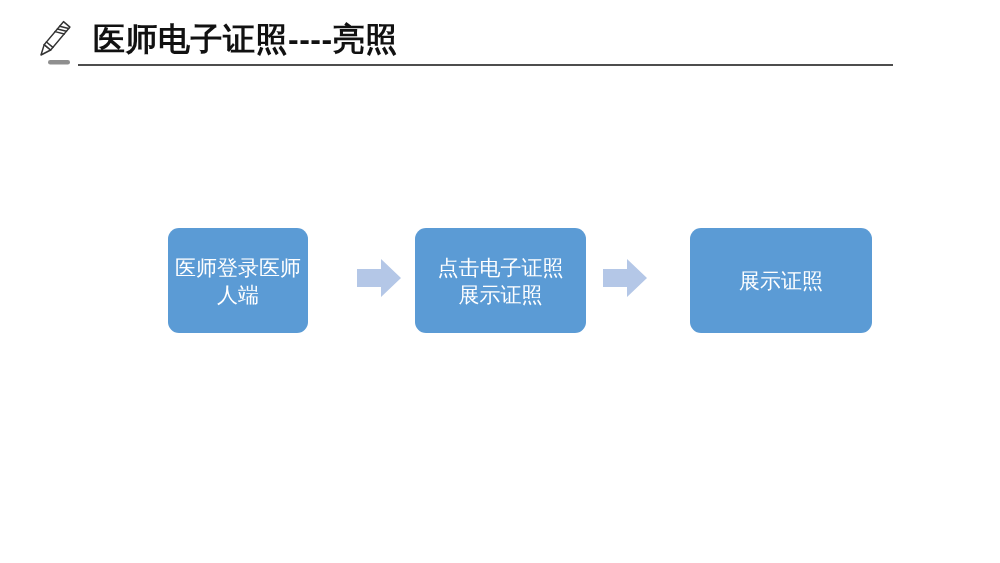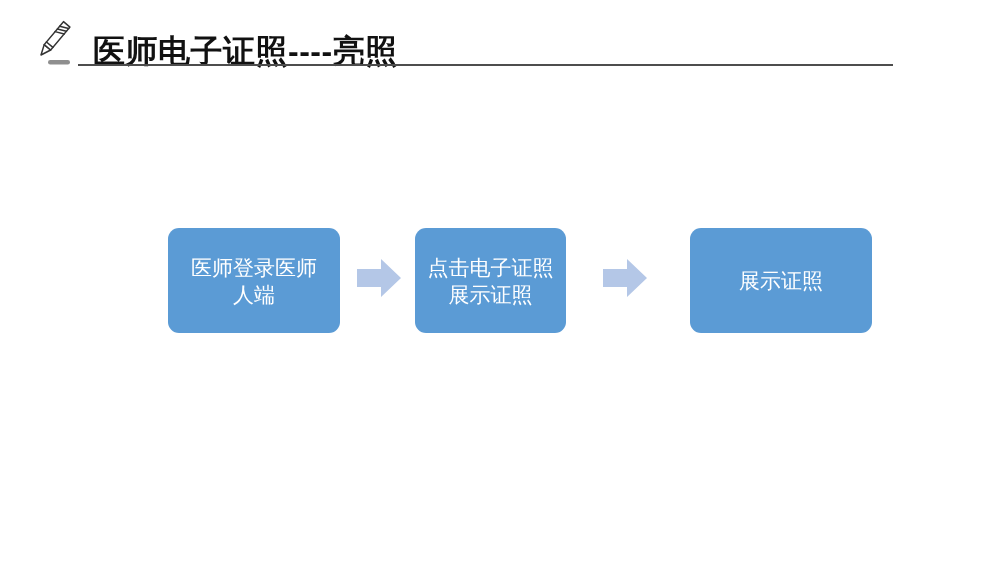--- a/index.html
+++ b/index.html
@@ -26,21 +26,20 @@
   .slide-title {
     position: absolute;
     left: 93px;
     top: 21px;
     font-size: 32px;
     line-height: 36px;
     font-weight: bold;
     color: #111111;
     letter-spacing: 0.5px;
     white-space: nowrap;
-    margin-top: 12px;
   }
   .title-divider {
     position: absolute;
     left: 78px;
     top: 64px;
     width: 815px;
     height: 2px;
     background: #4d4d4d;
   }
 
@@ -55,22 +54,22 @@
     font-size: 21px;
     line-height: 27px;
     display: flex;
     flex-direction: column;
     align-items: center;
     justify-content: center;
     text-align: center;
   }
   .flow-box .line { white-space: nowrap; }
 
-  #step-1 { left: 168px; width: 172px; }
-  #step-2 { left: 415px; width: 151px; }
+  #step-1 { left: 168px; width: 140px; }
+  #step-2 { left: 415px; width: 171px; }
   #step-3 { left: 690px; width: 182px; }
 
   .flow-arrow {
     position: absolute;
     top: 259px;
     width: 44px;
     height: 38px;
   }
   #arrow-1 { left: 357px; }
   #arrow-2 { left: 603px; }

